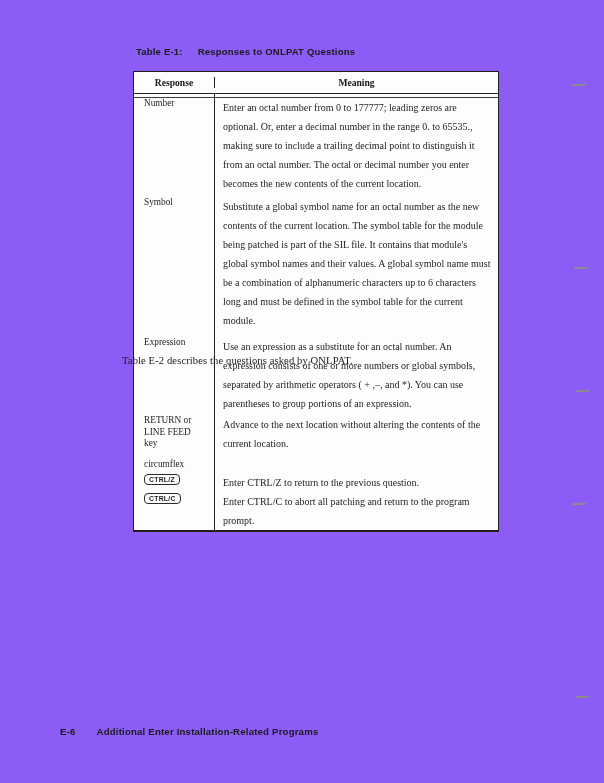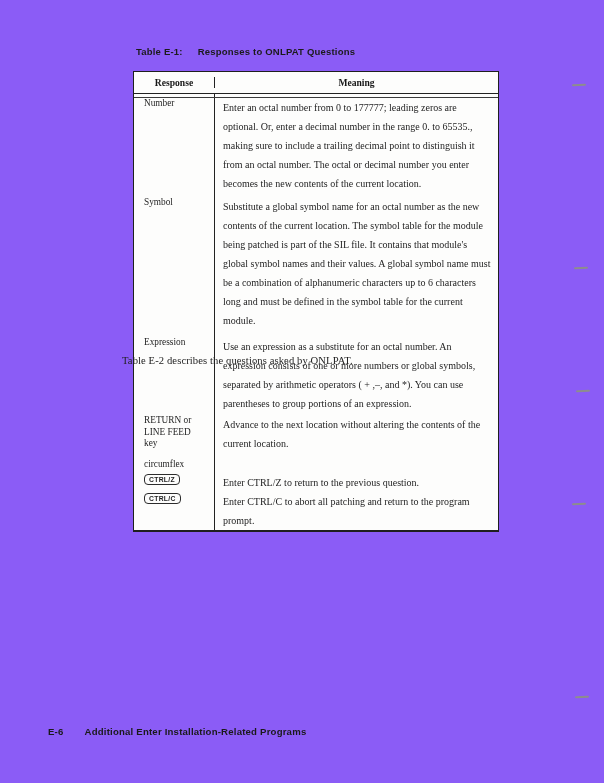--- a/index.html
+++ b/index.html
@@ -63,21 +63,21 @@
     letter-spacing:0.3px;color:#1d1d1d;
     margin-top:1px;
   }
   
   .body-text{
     position:absolute;left:122px;top:355px;
     font-size:10.6px;color:#222;letter-spacing:0.1px;
   }
   
   .footer{
-    position:absolute;left:48px;top:726px;
+    position:absolute;left:60px;top:726px;
     display:flex;gap:21px;
     font-family:"Liberation Sans", sans-serif;
     font-weight:bold;font-size:9.6px;color:#1a1a1a;
     letter-spacing:0.2px;
   }
   
   .margin-mark{
     position:absolute;
     width:14px;height:1.8px;
     background:#8d8d8d;border-radius:2px/1.5px;

